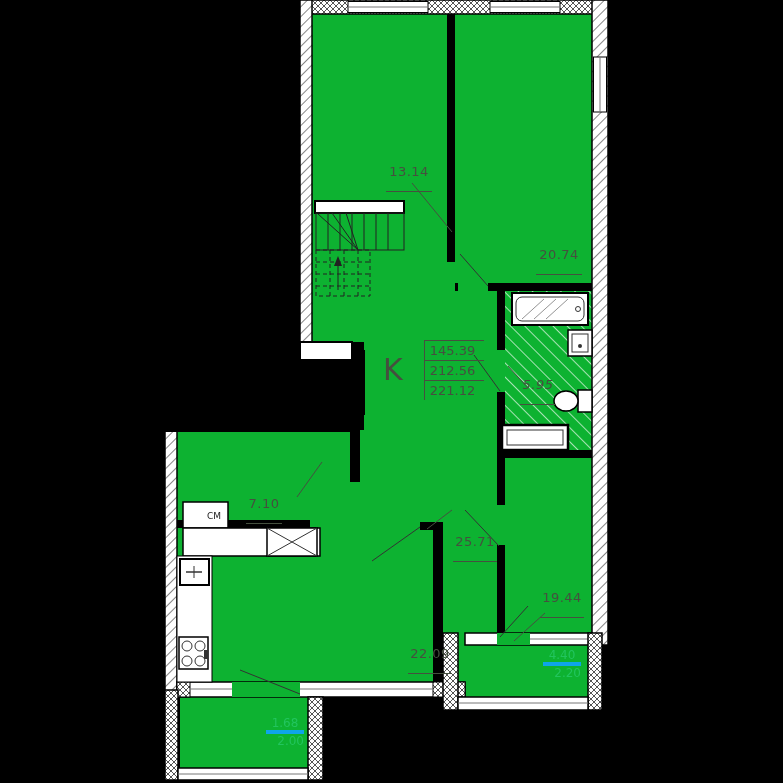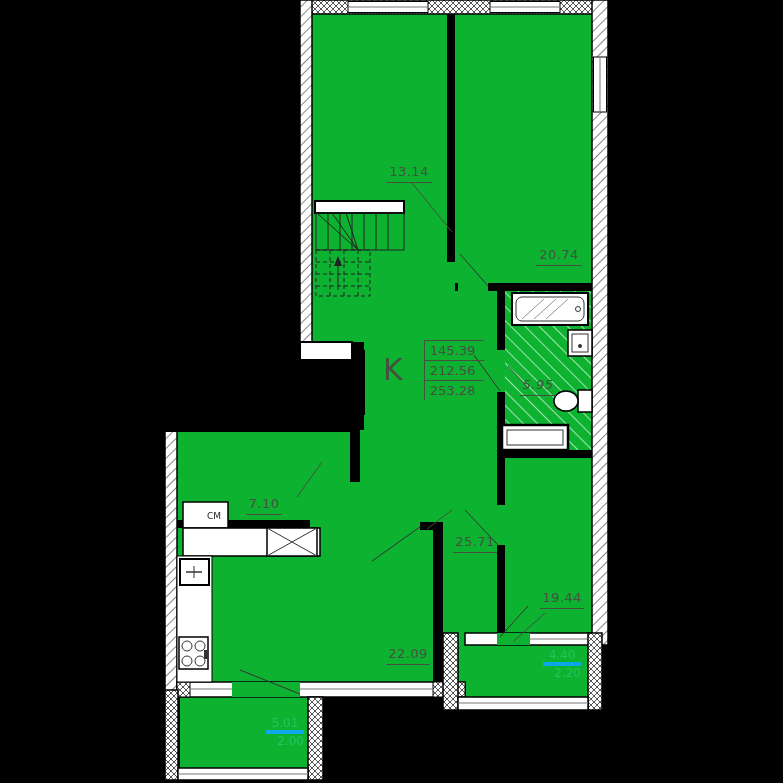--- a/index.html
+++ b/index.html
@@ -1,21 +1,21 @@
 <!DOCTYPE html>
 <html><head>
 <meta charset="utf-8">
 <style>
   html,body{margin:0;padding:0;background:#000;}
   #stage{position:relative;width:783px;height:783px;background:#000;overflow:hidden;
          font-family:"DejaVu Sans",sans-serif;}
   #stage svg{position:absolute;left:0;top:0;}
   .lbl{position:absolute;color:#45503f;font-size:13px;line-height:15px;text-align:center;
        letter-spacing:0.5px;white-space:nowrap;}
-  .lbl.u{border-bottom:1px solid #45503f;padding-bottom:3px;}
+  .lbl.u{border-bottom:1px solid #45503f;padding-bottom:12px;}
   .frac{position:absolute;color:#22c55e;font-size:12px;line-height:14px;text-align:center;}
   .frac .bot{border-top:4px solid #0ea5e9;text-align:right;}
   .kblock{position:absolute;left:383px;top:340px;display:flex;align-items:center;color:#45503f;}
   .kletter{font-size:30px;line-height:30px;margin-right:5px;font-weight:400;}
   .kvals{border-left:1px solid #45503f;font-size:13px;margin-left:16px;}
   .kvals div{padding:2px 6px 2px 5px;border-top:1px solid #45503f;min-width:48px;text-align:left;}
   .cm{position:absolute;left:184px;top:504px;width:60px;height:24px;display:flex;
       align-items:center;justify-content:center;font-size:9px;color:#222;}
 </style>
 </head>
@@ -211,35 +211,35 @@
     <line x1="452" y1="510" x2="427" y2="529"></line>
     <line x1="545" y1="613" x2="514" y2="641"></line>
   </g>
 </svg>
 
 <div class="lbl u" style="left:386px;top:164px;width:46px;">13.14</div>
 <div class="lbl u" style="left:536px;top:247px;width:46px;">20.74</div>
 <div class="lbl u" style="left:520px;top:377px;width:36px;font-style:italic;">5.95</div>
 <div class="lbl u" style="left:246px;top:496px;width:36px;">7.10</div>
 <div class="lbl u" style="left:453px;top:494px;width:44px;margin-top:40px;">25.71</div>
-<div class="lbl u" style="left:386px;top:646px;width:44px;">22.09</div>
+<div class="lbl u" style="left:408px;top:646px;width:44px;">22.09</div>
 <div class="lbl u" style="left:540px;top:590px;width:44px;">19.44</div>
 
 <div class="frac" style="left:543px;top:648px;width:38px;">
   <div class="top">4.40</div>
   <div class="bot">2.20</div>
 </div>
 <div class="frac" style="left:266px;top:716px;width:38px;">
-  <div class="top">5.01</div>
+  <div class="top">1.68</div>
   <div class="bot">2.00</div>
 </div>
 
 <div class="kblock">
   <div class="kletter">K</div>
   <div class="kvals">
     <div>145.39</div>
     <div>212.56</div>
-    <div>253.28</div>
+    <div>221.12</div>
   </div>
 </div>
 
 <div class="cm">СМ</div>
 </div>
 
 </body></html>

